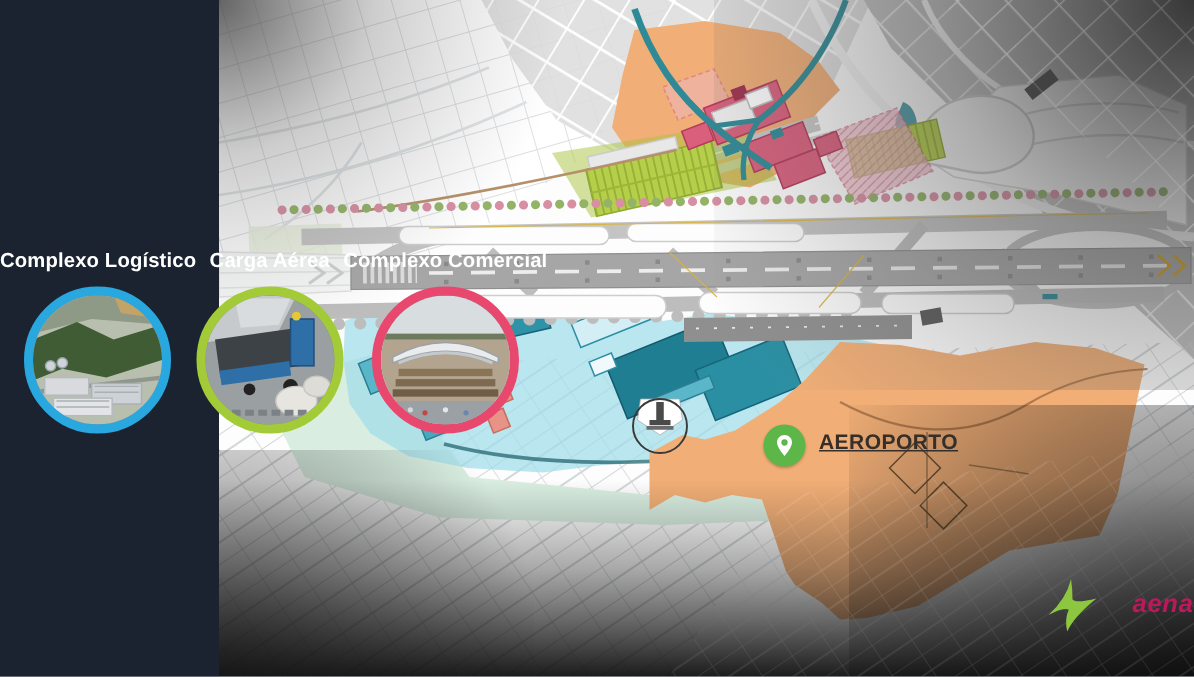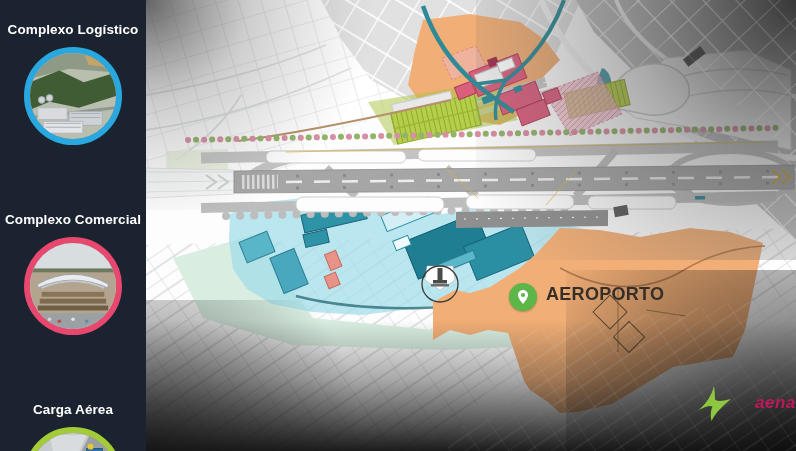--- a/index.html
+++ b/index.html
@@ -4,22 +4,22 @@
 <style>
   html,body{margin:0;padding:0;background:#0d1117;}
   .stage{
     position:relative;width:796px;height:451px;overflow:hidden;
     font-family:"Liberation Sans", sans-serif;background:#fdfdfd;
   }
   
   .sidebar{
     position:absolute;left:0;top:0;width:146px;height:451px;
     background:var(--sidebar-bg,#1b2330);
-    display:flex;flex-direction:column;align-items:center;
-    padding-top:22px;box-sizing:border-box;z-index:5;gap:48px;
+    display:flex;flex-direction:row;align-items:center;
+    padding-top:22px;box-sizing:border-box;z-index:5;
   }
   .side-item{display:flex;flex-direction:column;align-items:center;margin-bottom:19px;}
   .side-label{
     color:var(--sidebar-label,#fff);font-weight:bold;font-size:13.5px;
     letter-spacing:.1px;margin-bottom:10px;white-space:nowrap;text-align:center;
   }
   .photo-ring{
     width:86px;height:86px;border-radius:50%;overflow:hidden;
     border:6px solid #fff;box-sizing:content-box;background:#889;
   }
@@ -34,22 +34,22 @@
   .airport-label{
     position:absolute;left:363px;top:283px;display:flex;align-items:flex-start;gap:9px;z-index:6;
   }
   .pin{
     width:28px;height:28px;border-radius:50%;background:var(--pin-green,#5cb648);
     display:flex;align-items:center;justify-content:center;
     box-shadow:0 1px 2px rgba(0,0,0,.25);flex:0 0 auto;
   }
   .label-lines{padding-top:3px;}
   .label-lines div{
-    color:var(--label-text,#362f29);font-weight:bold;font-size:18px;line-height:17.5px;
-    letter-spacing:.3px;white-space:nowrap;
+    color:var(--label-text,#362f29);font-weight:bold;font-size:14px;line-height:17.5px;
+    letter-spacing:.3px;white-space:nowrap;text-decoration:underline;
   }
   
   .aena{position:absolute;left:550px;top:384px;display:flex;align-items:center;gap:3px;z-index:6;}
   .aena-text{
     color:#be185d;font-size:17px;font-weight:bold;font-style:italic;
     letter-spacing:.5px;line-height:36px;margin-left:20px;
   }
 </style>
 </head>
 <body>
@@ -66,20 +66,40 @@
           <polygon points="0,0 88,0 88,20 40,16 0,26" fill="#8e9a86"></polygon>
           <polygon points="55,0 88,0 88,16 60,12" fill="#c2a368"></polygon>
           <polygon points="0,30 30,18 55,30 88,20 88,44 50,56 20,50 0,58" fill="#3f5c35"></polygon>
           <circle cx="12" cy="48" r="3.5" fill="#cfd4d8" stroke="#9aa5ab"></circle>
           <circle cx="20" cy="46" r="3.5" fill="#cfd4d8" stroke="#9aa5ab"></circle>
           <path d="M0 66 L88 56" stroke="#8f968e" stroke-width="3" fill="none"></path>
           <rect x="8" y="56" width="30" height="12" fill="#d8dade" stroke="#b5bac0"></rect>
           <rect x="40" y="60" width="34" height="14" fill="#cdd2d6" stroke="#aab0b6"></rect>
           <rect x="14" y="70" width="40" height="12" fill="#e2e4e7" stroke="#b5bac0"></rect>
           <path d="M16 72 H52 M16 76 H52 M42 62 H72 M42 66 H72" stroke="#aab0b6" stroke-width="1" fill="none"></path>
+        </svg>
+      </div>
+    </div>
+
+    <div class="side-item">
+      <div class="side-label">Carga Aérea</div>
+      <div class="photo-ring ring-cargo">
+        <svg viewBox="0 0 88 88">
+          <rect width="88" height="88" fill="#9aa0a2"></rect>
+          <polygon points="0,0 62,0 50,24 0,32" fill="#c6cacc"></polygon>
+          <polygon points="20,2 58,2 50,20 24,22" fill="#d9dcde"></polygon>
+          <rect x="8" y="26" width="56" height="26" fill="#3c4246" transform="rotate(-8 36 39)"></rect>
+          <rect x="58" y="16" width="16" height="32" fill="#2f6fa8" stroke="#1f4e78"></rect>
+          <rect x="10" y="48" width="48" height="10" fill="#2f6fa8" transform="rotate(-8 34 53)"></rect>
+          <circle cx="58" cy="62" r="5" fill="#222"></circle>
+          <circle cx="30" cy="64" r="4" fill="#222"></circle>
+          <circle cx="62" cy="14" r="3" fill="#e8c832"></circle>
+          <ellipse cx="62" cy="72" rx="14" ry="10" fill="#e6e5e0" stroke="#c9c8c2"></ellipse>
+          <ellipse cx="76" cy="62" rx="9" ry="7" fill="#dedcd6" stroke="#c9c8c2"></ellipse>
+          <path d="M0 80 H88" stroke="#7b8184" stroke-width="4" stroke-dasharray="6 3"></path>
         </svg>
       </div>
     </div>
 
     <div class="side-item">
       <div class="side-label">Complexo Comercial</div>
       <div class="photo-ring ring-commercial">
         <svg viewBox="0 0 88 88">
           <rect width="88" height="88" fill="#d8dde0"></rect>
           <rect y="26" width="88" height="6" fill="#6e7a5e"></rect>
@@ -87,40 +107,20 @@
           <path d="M8 42 Q44 22 80 42 L80 46 Q44 30 8 46 Z" fill="#e9ebed" stroke="#9aa2a8" stroke-width="1"></path>
           <path d="M12 46 Q44 32 76 46" fill="none" stroke="#c3c9cd" stroke-width="2"></path>
           <rect x="12" y="50" width="64" height="5" fill="#8a7456"></rect>
           <rect x="10" y="57" width="68" height="5" fill="#7d6a50"></rect>
           <rect x="8" y="64" width="72" height="5" fill="#6f5d46"></rect>
           <rect y="72" width="88" height="16" fill="#9aa0a4"></rect>
           <circle cx="20" cy="78" r="1.8" fill="#d4d8da"></circle>
           <circle cx="30" cy="80" r="1.8" fill="#c04848"></circle>
           <circle cx="44" cy="78" r="1.8" fill="#e4e6e8"></circle>
           <circle cx="58" cy="80" r="1.8" fill="#6888b0"></circle>
-        </svg>
-      </div>
-    </div>
-
-    <div class="side-item">
-      <div class="side-label">Carga Aérea</div>
-      <div class="photo-ring ring-cargo">
-        <svg viewBox="0 0 88 88">
-          <rect width="88" height="88" fill="#9aa0a2"></rect>
-          <polygon points="0,0 62,0 50,24 0,32" fill="#c6cacc"></polygon>
-          <polygon points="20,2 58,2 50,20 24,22" fill="#d9dcde"></polygon>
-          <rect x="8" y="26" width="56" height="26" fill="#3c4246" transform="rotate(-8 36 39)"></rect>
-          <rect x="58" y="16" width="16" height="32" fill="#2f6fa8" stroke="#1f4e78"></rect>
-          <rect x="10" y="48" width="48" height="10" fill="#2f6fa8" transform="rotate(-8 34 53)"></rect>
-          <circle cx="58" cy="62" r="5" fill="#222"></circle>
-          <circle cx="30" cy="64" r="4" fill="#222"></circle>
-          <circle cx="62" cy="14" r="3" fill="#e8c832"></circle>
-          <ellipse cx="62" cy="72" rx="14" ry="10" fill="#e6e5e0" stroke="#c9c8c2"></ellipse>
-          <ellipse cx="76" cy="62" rx="9" ry="7" fill="#dedcd6" stroke="#c9c8c2"></ellipse>
-          <path d="M0 80 H88" stroke="#7b8184" stroke-width="4" stroke-dasharray="6 3"></path>
         </svg>
       </div>
     </div>
   </aside>
 
   <div class="map">
     <svg class="basemap" width="650" height="451" viewBox="0 0 650 451">
       <defs>
         <pattern id="gTL" width="22" height="22" patternUnits="userSpaceOnUse" patternTransform="rotate(-16)">
           <rect width="22" height="22" fill="#ffffff"></rect>

